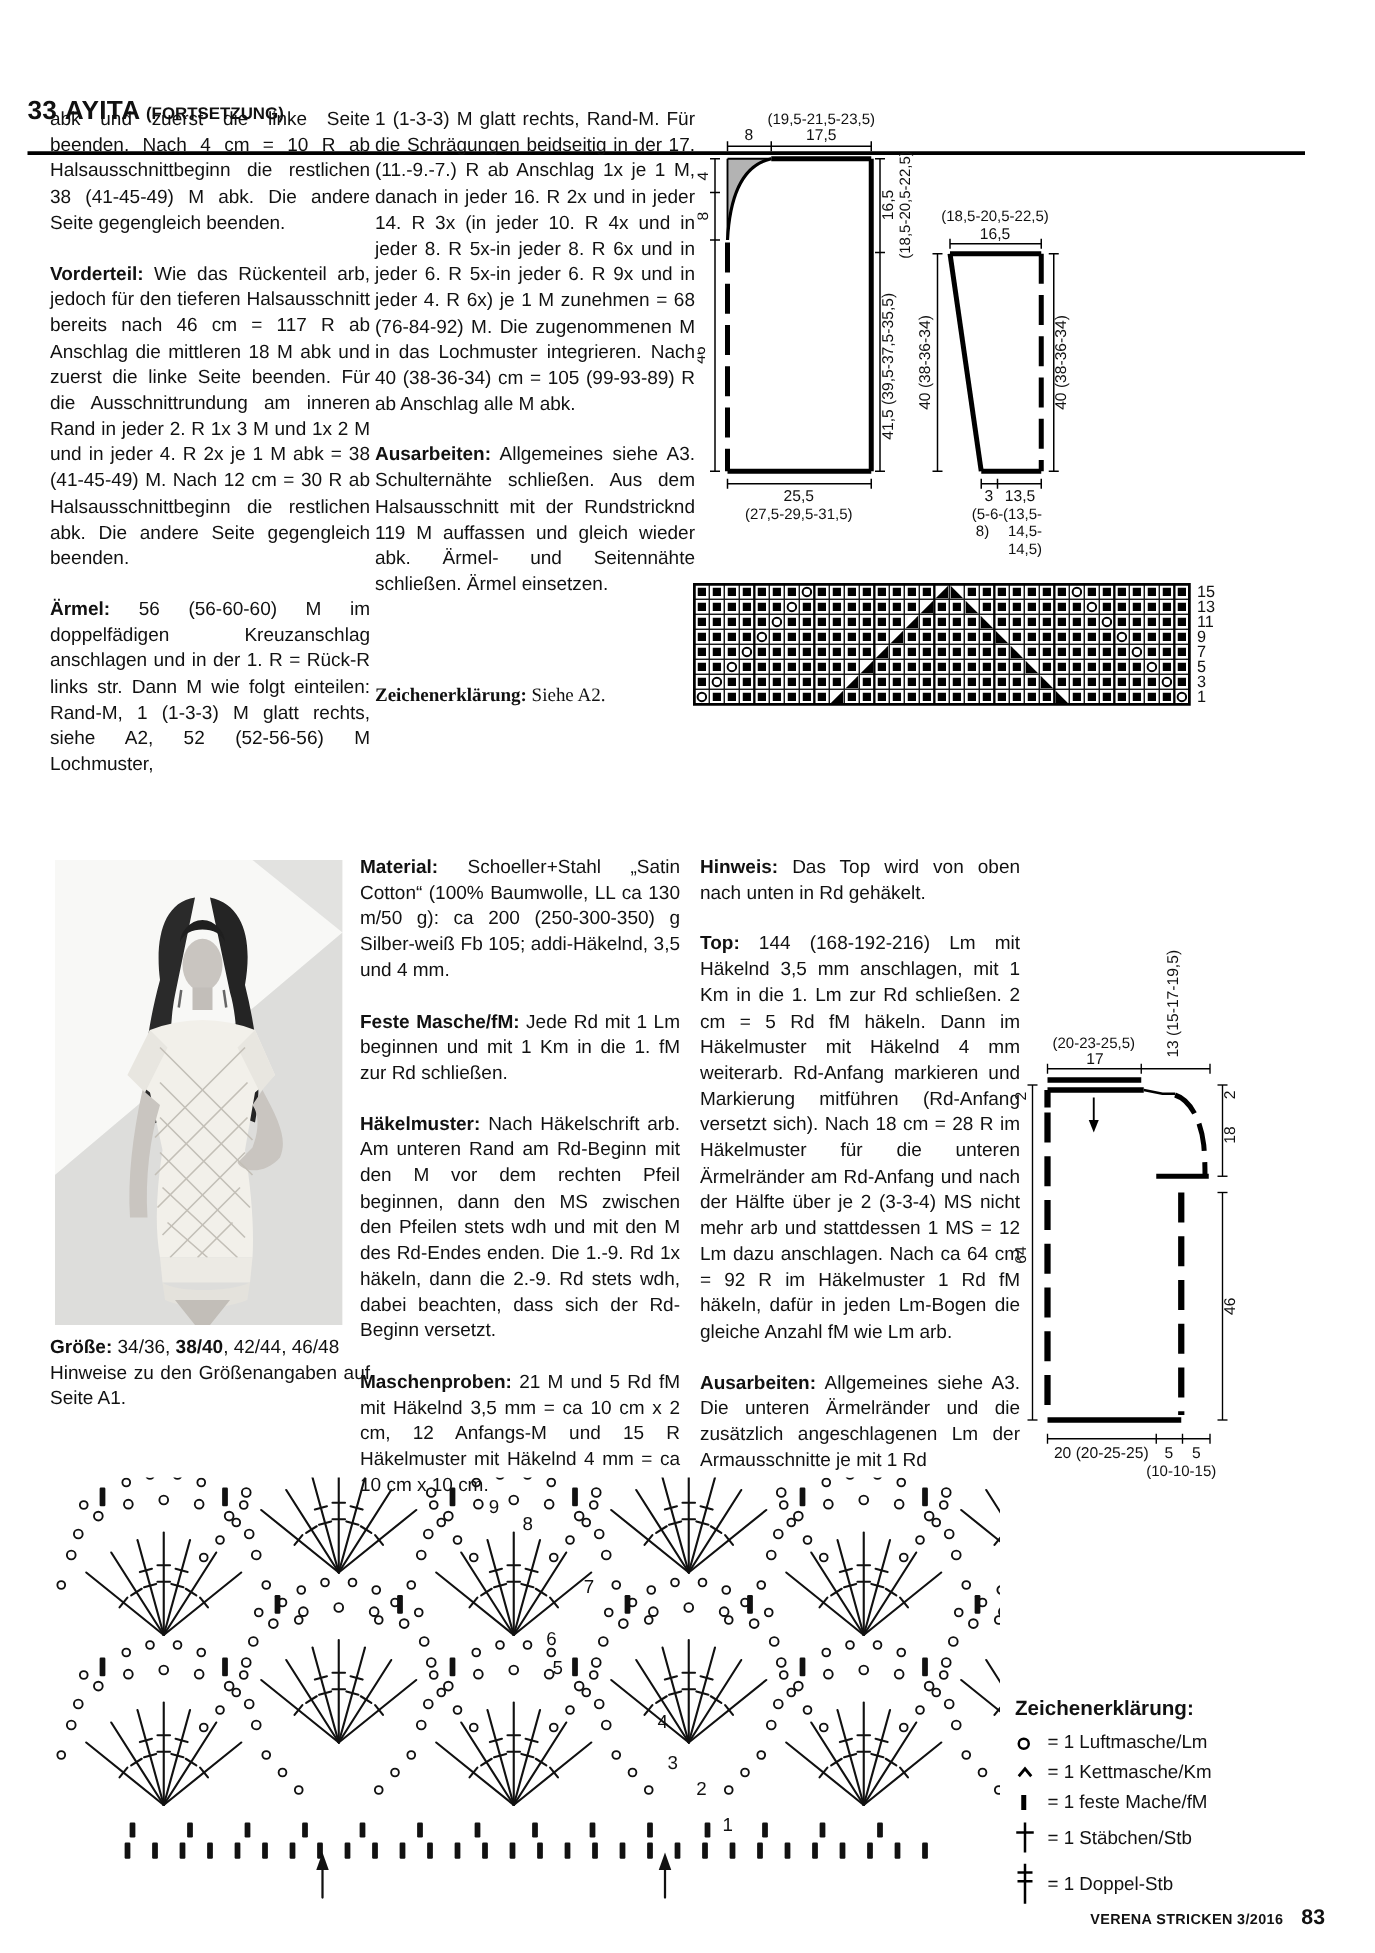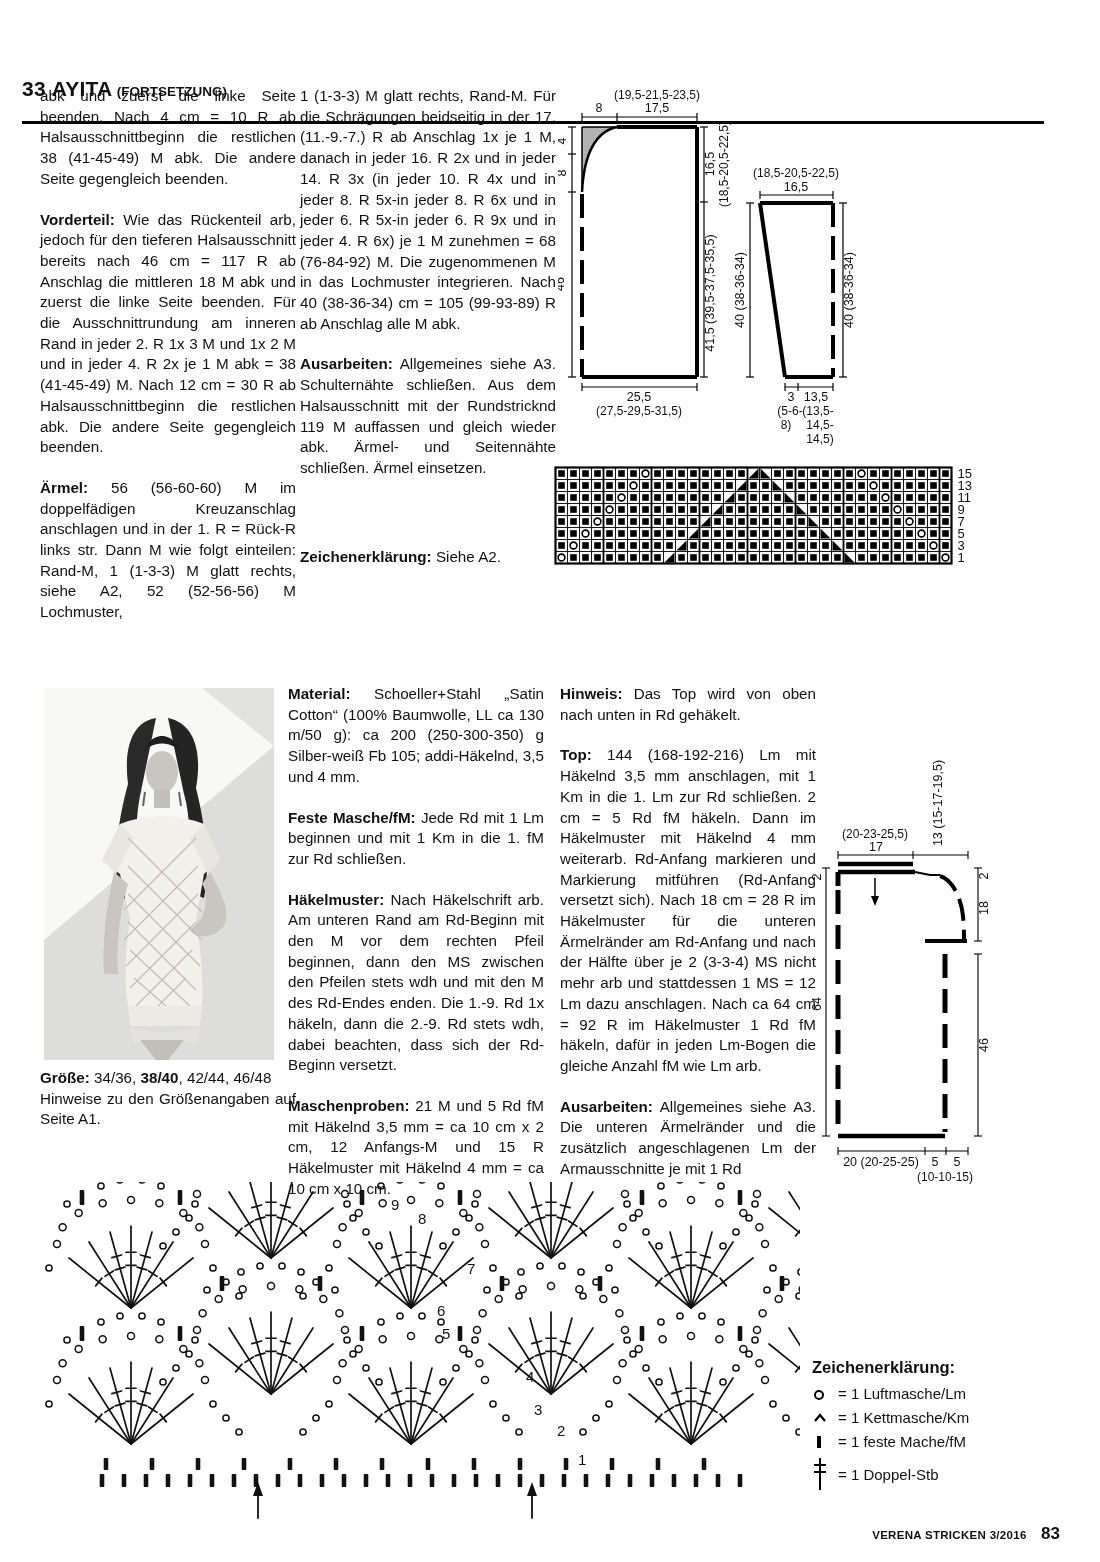--- a/index.html
+++ b/index.html
@@ -4,21 +4,21 @@
 <style>
   html,body{margin:0;padding:0;background:#ffffff;}
   body{font-family:"Liberation Sans","DejaVu Sans",sans-serif;color:#111;}
   .page{position:relative;width:1100px;height:1562px;background:#fff;overflow:hidden;}
   .sec-header{position:absolute;left:22px;width:1022px;border-bottom:3.5px solid #000;padding-bottom:20px;margin-top:31px;}
   .sec-header .num-title{font-size:21px;font-weight:bold;letter-spacing:.2px;}
   .sec-header .sub{font-size:13.5px;font-weight:bold;}
   .col{position:absolute;width:256px;font-size:15.2px;line-height:20.7px;text-align:justify;}
   .col p{margin:0 0 20px 0;}
   .col b{font-weight:bold;}
-  .zeich{margin-top:68px !important;}
+  .zeich{margin-top:68px !important;font-family:Liberation Serif, serif;}
   svg text{font-family:"Liberation Sans","DejaVu Sans",sans-serif;fill:#111;}
   .dim{font-size:12.5px;}
   .dim2{font-size:12px;}
   .rowlab{font-size:13px;}
   .legend{position:absolute;left:812px;top:1358px;width:276px;}
   .legend .ltitle{font-size:16.5px;font-weight:bold;margin-bottom:8px;}
   .legend .lrow{display:flex;align-items:center;margin-bottom:7px;font-size:15px;}
   .legend .lsym{width:26px;flex:0 0 26px;display:flex;justify-content:flex-start;}
   .footer{position:absolute;right:40px;top:1524px;font-weight:bold;white-space:nowrap;}
   .footer .fmag{font-size:11.5px;letter-spacing:.3px;}
@@ -1327,20 +1327,29 @@
       <span>= 1 Kettmasche/Km</span>
     </div>
     <div class="lrow">
       <span class="lsym">
           <svg width="14" height="16" viewBox="0 0 14 16">
             <rect x="5" y="2" width="4" height="12" fill="#000"></rect>
           </svg>
         </span>
       <span>= 1 feste Mache/fM</span>
     </div>
+    <div class="lrow" style="margin-top:4px;">
+      <span class="lsym">
+          <svg width="18" height="26" viewBox="0 0 18 26">
+            <line x1="8" y1="1" x2="8" y2="25" stroke="#000" stroke-width="2"></line>
+            <line x1="1" y1="9" x2="15" y2="9" stroke="#000" stroke-width="2"></line>
+          </svg>
+        </span>
+      <span>= 1 Stäbchen/Stb</span>
+    </div>
     <div class="lrow" style="margin-top:6px;">
       <span class="lsym">
           <svg width="18" height="34" viewBox="0 0 18 34">
             <line x1="8" y1="1" x2="8" y2="33" stroke="#000" stroke-width="2"></line>
             <line x1="2" y1="8" x2="14" y2="8" stroke="#000" stroke-width="2"></line>
             <line x1="2" y1="15" x2="14" y2="15" stroke="#000" stroke-width="2"></line>
           </svg>
         </span>
       <span>= 1 Doppel-Stb</span>
     </div>

